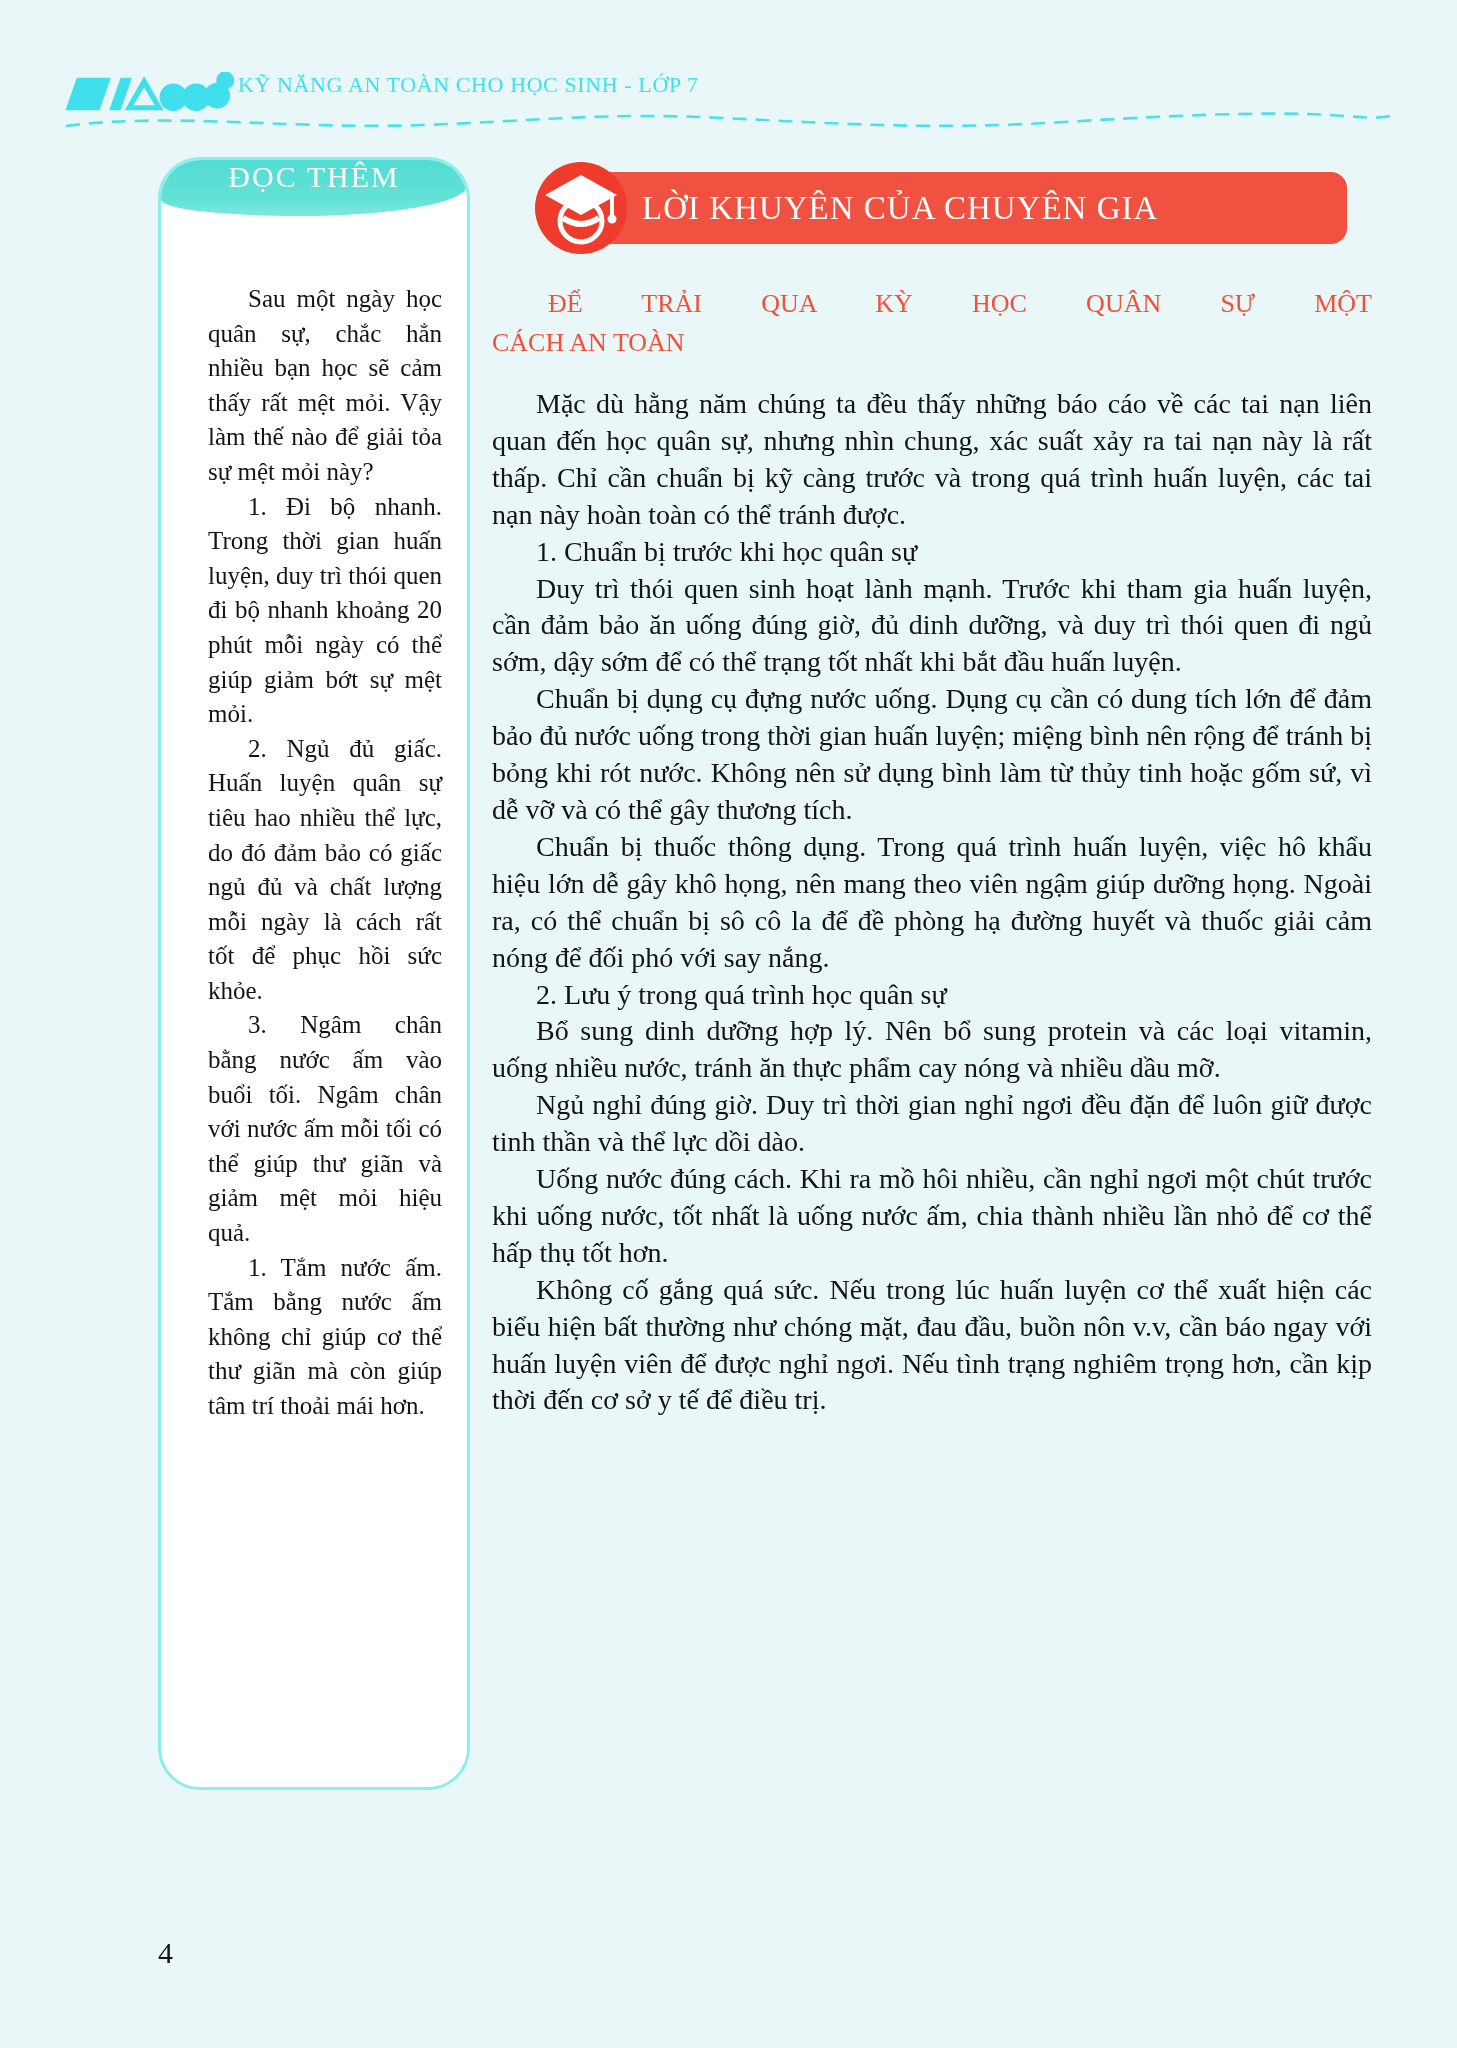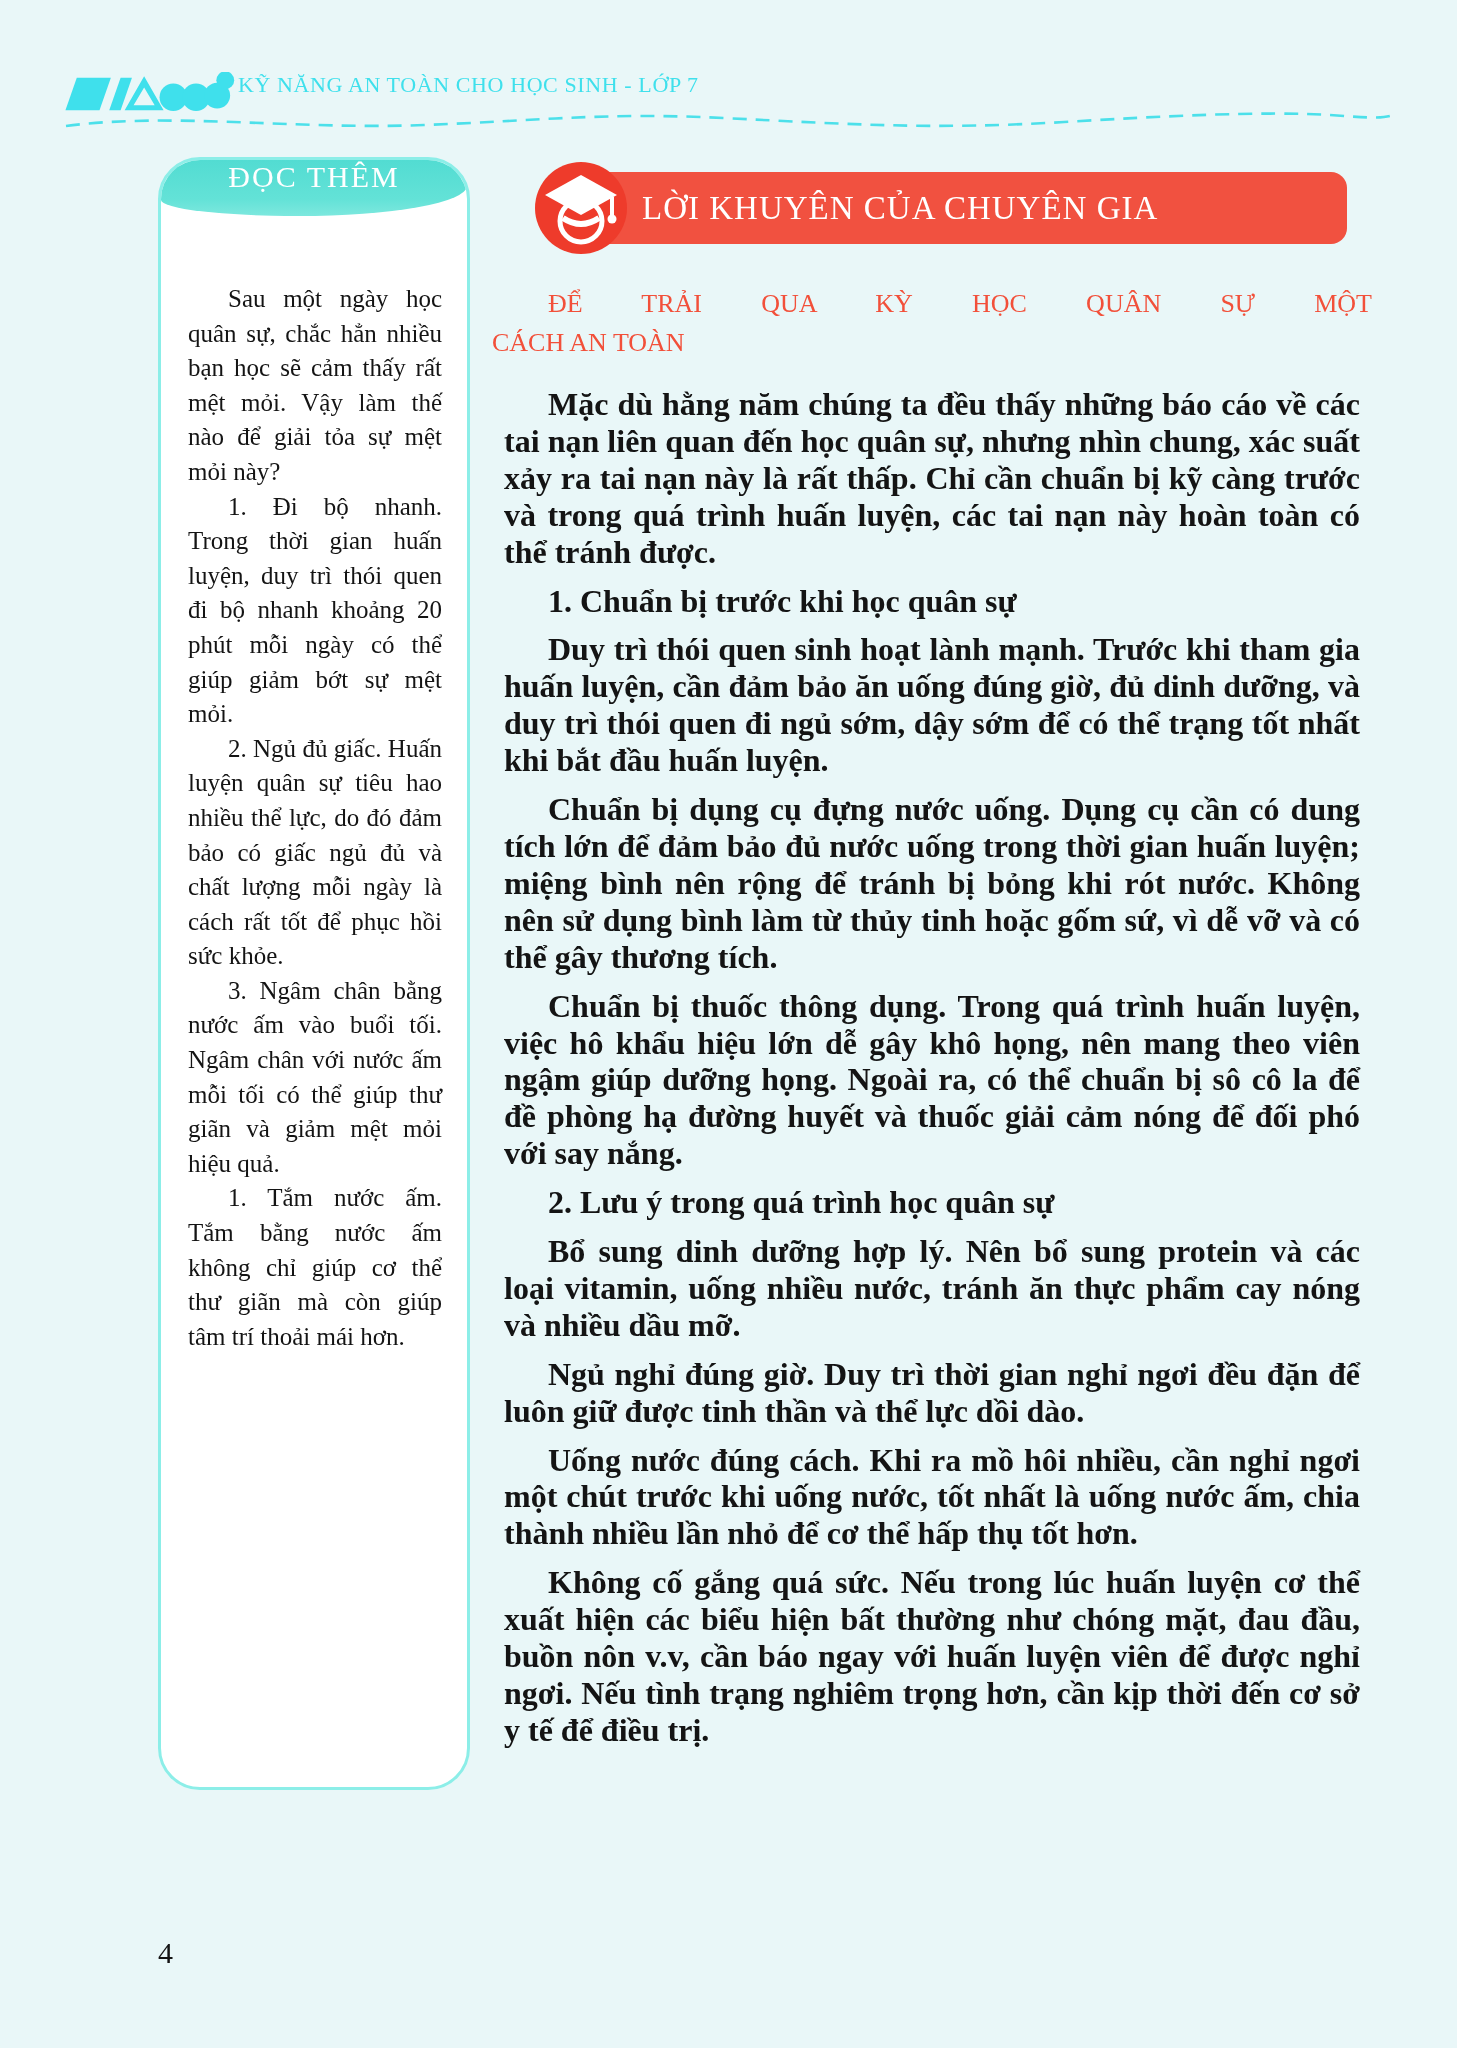--- a/index.html
+++ b/index.html
@@ -24,43 +24,43 @@
     background:#ffffff;border:3px solid #8ceee8;border-radius:42px;
     box-sizing:border-box;overflow:hidden;
   }
   .sb-header{
     height:56px;
     background:linear-gradient(180deg,#52dcd2 0%,#63e2d7 70%,#7de8de 100%);
     border-radius:0 0 55% 45% / 0 0 30px 16px;
     display:flex;align-items:flex-start;justify-content:center;
   }
   .sb-title{color:#ffffff;font-size:30px;letter-spacing:2px;}
-  .sb-body{padding:66px 25px 0 27px;}
+  .sb-body{padding:66px 25px 0 27px;margin-left:20px;}
   .sb-body p{
     margin:0;font-size:25px;line-height:34.6px;
     text-align:justify;text-indent:1.6em;
   }
   
   .main{position:absolute;left:492px;top:172px;width:880px;}
   .banner-row{position:relative;height:72px;}
   .banner{
     position:absolute;left:70px;right:25px;top:0;height:72px;
     background:#f15140;border-radius:10px 16px 16px 10px;
     display:flex;align-items:center;padding-left:80px;box-sizing:border-box;
   }
   .banner-label{color:#ffffff;font-size:33px;letter-spacing:1px;white-space:nowrap;}
   .banner-icon{position:absolute;left:41px;top:-12px;width:96px;height:96px;}
   .heading{
     margin:40px 0 24px 0;color:#f2503a;font-size:26px;line-height:39px;
   }
   .heading .hl1{display:block;text-align:justify;text-align-last:justify;text-indent:56px;}
   .heading .hl2{display:block;}
   .main-body p{
-    margin:12px;font-size:32px;line-height:36.9px;
-    text-align:justify;text-indent:44px;font-weight:bold;
+    margin:0;font-size:28px;line-height:36.9px;
+    text-align:justify;text-indent:44px;
   }
   .page-number{position:absolute;left:158px;top:1936px;font-size:30px;color:#141414;}
 </style>
 </head>
 <body>
 
 <div id="page">
 
   <div class="brand">
     <svg width="172" height="44" viewBox="0 0 212 54" aria-hidden="true">

